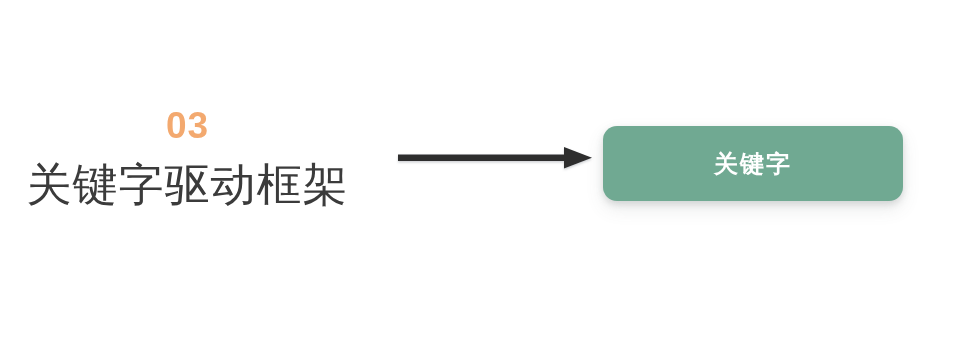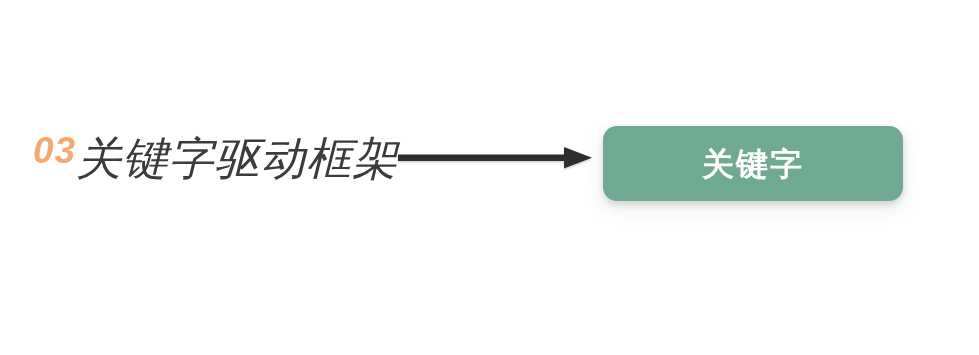--- a/index.html
+++ b/index.html
@@ -40,24 +40,23 @@
             drop-shadow(0 7px 16px rgba(120, 125, 135, 0.10));
   }
 
   .step-card-body {
     position: absolute;
     left: 0;
     top: 0;
     width: 309px;
     height: 257px;
     display: flex;
-    flex-direction: row;
+    flex-direction: column;
     align-items: center;
-    justify-content: flex-start;
-    font-style: italic;
+    justify-content: center;
   }
 
   .step-number {
     font-size: 37px;
     font-weight: bold;
     color: #f3a96f;
     letter-spacing: 1px;
     line-height: 1;
     margin-bottom: 16px;
     user-select: none;
@@ -91,21 +90,21 @@
     background: #70a992;
     border-radius: 14px;
     display: flex;
     align-items: center;
     justify-content: center;
     box-shadow: 0 3px 7px rgba(90, 100, 100, 0.20),
                 0 8px 18px rgba(90, 100, 100, 0.12);
   }
 
   .keyword-pill-label {
-    font-size: 32px;
+    font-size: 24px;
     font-weight: bold;
     color: #ffffff;
     letter-spacing: 2px;
     line-height: 1;
     white-space: nowrap;
   }
 </style>
 </head>
 <body>
 

